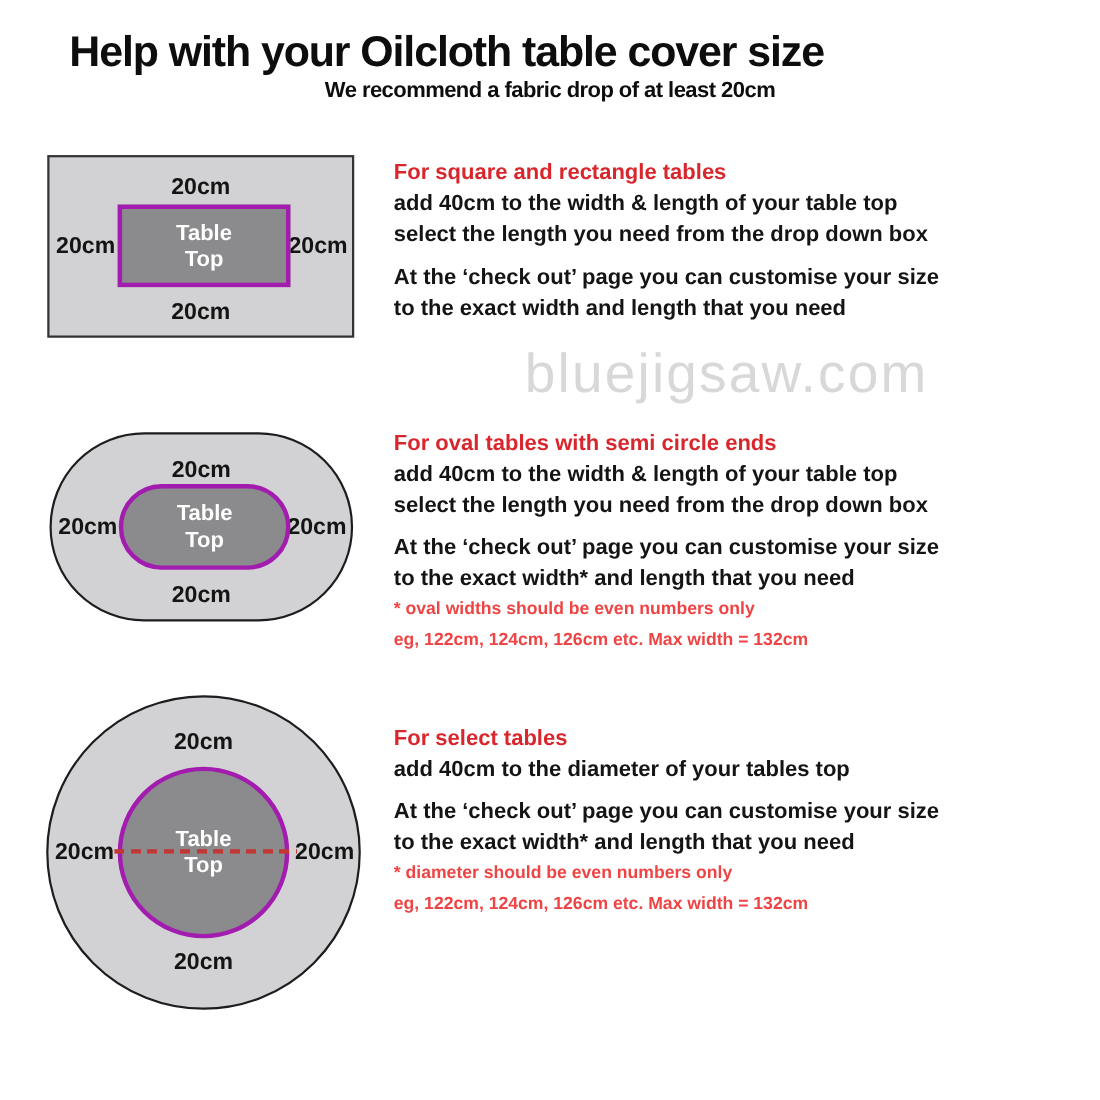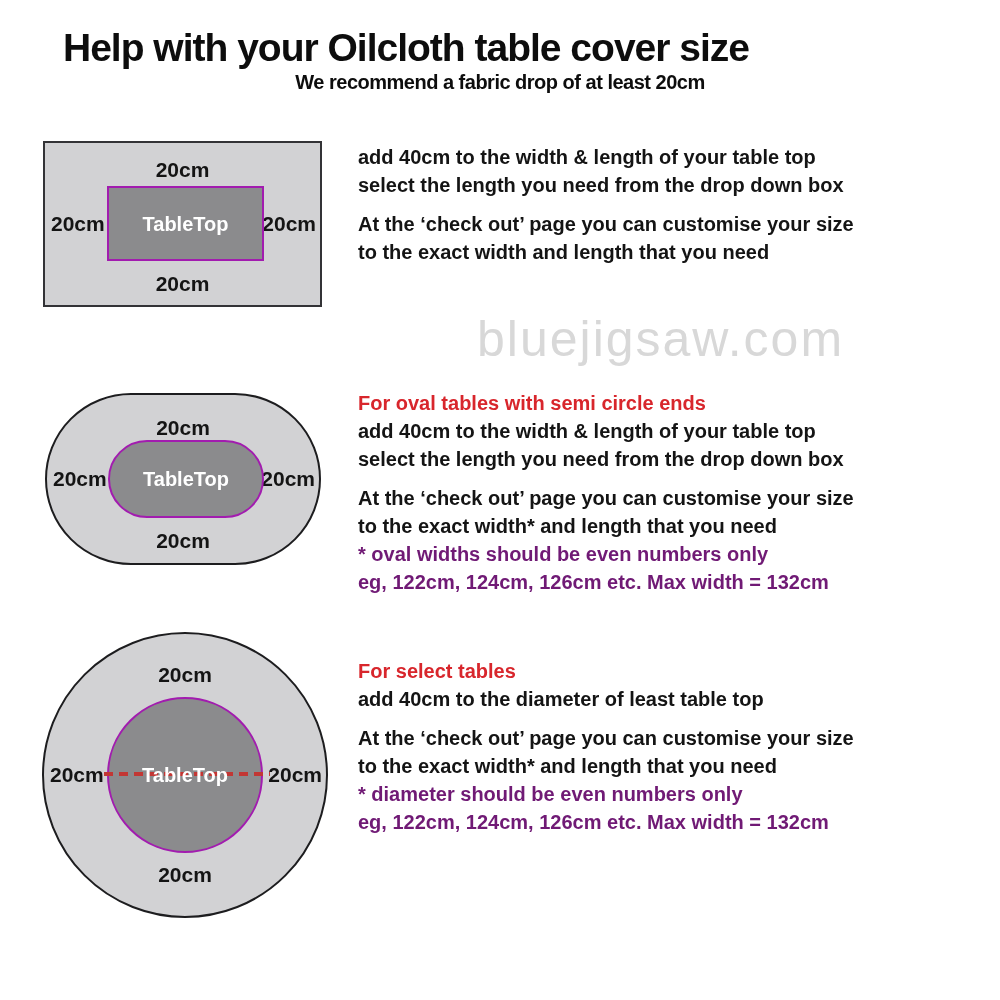--- a/index.html
+++ b/index.html
@@ -43,22 +43,22 @@
     position: absolute;
     background: #d2d2d4;
     border: 2px solid #333336;
   }
   .diagram.oval   { border-radius: 86px; border-color: #1d1d1f; }
   .diagram.circle { border-radius: 50%;  border-color: #1d1d1f; }
 
   .tabletop {
     position: absolute;
     background: #8b8b8d;
-    border: 2px solid #a21caf;
-    display: flex; flex-direction: row;
+    border: 4px solid #a21caf;
+    display: flex; flex-direction: column;
     align-items: center; justify-content: center;
     text-align: center;
   }
   .tabletop span {
     position: relative; z-index: 4;
     color: #ffffff; font-weight: bold; font-size: 20px; line-height: 24px;
   }
   .tabletop.stadium { border-radius: 39px; }
   .tabletop.round   { border-radius: 50%; }
 
@@ -87,22 +87,22 @@
     font-size: 20px; font-weight: bold; line-height: 28px;
     white-space: nowrap;
   }
   .body-line {
     color: #141414;
     font-size: 20px; font-weight: bold; line-height: 28px;
     white-space: nowrap;
   }
   .para-gap { margin-top: 11px; }
   .note-line {
-    color: #701a75;
-    font-size: 20px; font-weight: bold; line-height: 28px;
+    color: #ef4444;
+    font-size: 16px; font-weight: bold; line-height: 28px;
     white-space: nowrap;
   }
 </style>
 </head>
 <body>
 
 <div class="title">Help with your Oilcloth table cover size</div>
 <div class="subtitle">We recommend a fabric drop of at least 20cm</div>
 
 <div class="watermark">bluejigsaw.com</div>
@@ -112,20 +112,21 @@
   <div class="drop-label pos-left">20cm</div>
   <div class="drop-label pos-right">20cm</div>
   <div class="drop-label pos-bottom" style="bottom:9px">20cm</div>
   <div class="tabletop" style="left:62px; top:43px; width:157px; height:75px;">
     <span>Table</span>
     <span>Top</span>
   </div>
 </div>
 
 <div class="textcol" style="top:143px">
+  <div class="sec-heading">For square and rectangle tables</div>
   <div class="body-line">add 40cm to the width &amp; length of your table top</div>
   <div class="body-line">select the length you need from the drop down box</div>
   <div class="body-line para-gap">At the ‘check out’ page you can customise your size</div>
   <div class="body-line">to the exact width and length that you need</div>
 </div>
 
 <div class="diagram oval" style="left:45px; top:393px; width:276px; height:172px;">
   <div class="drop-label pos-top" style="top:21px">20cm</div>
   <div class="drop-label pos-left">20cm</div>
   <div class="drop-label pos-right">20cm</div>
@@ -153,18 +154,18 @@
   <div class="drop-label pos-bottom" style="bottom:29px">20cm</div>
   <div class="tabletop round" style="left:63px; top:63px; width:156px; height:156px;">
     <span>Table</span>
     <span>Top</span>
   </div>
   <div class="dash-line" style="left:60px; top:138px; width:166px;"></div>
 </div>
 
 <div class="textcol" style="top:657px">
   <div class="sec-heading">For select tables</div>
-  <div class="body-line">add 40cm to the diameter of least table top</div>
+  <div class="body-line">add 40cm to the diameter of your tables top</div>
   <div class="body-line para-gap">At the ‘check out’ page you can customise your size</div>
   <div class="body-line">to the exact width* and length that you need</div>
   <div class="note-line">* diameter should be even numbers only</div>
   <div class="note-line">eg, 122cm, 124cm, 126cm etc. Max width = 132cm</div>
 </div>
 
 </body></html>

